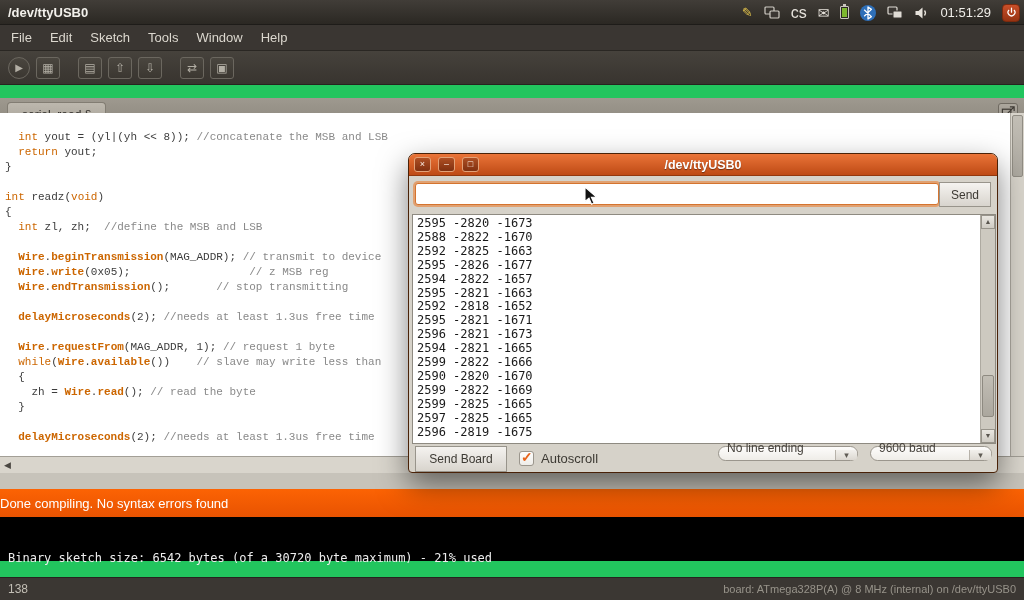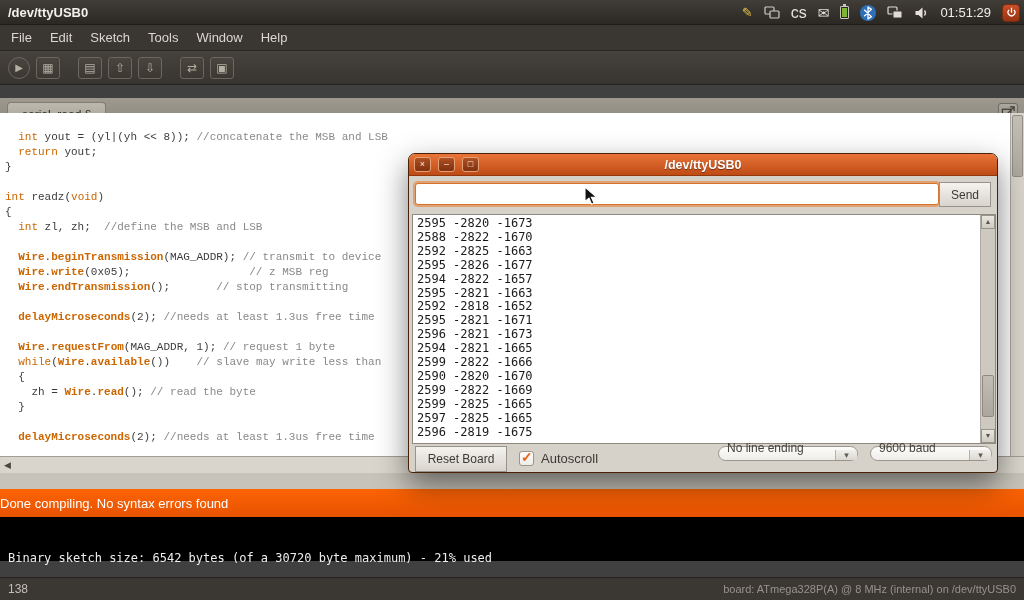--- a/index.html
+++ b/index.html
@@ -1,18 +1,18 @@
 <!DOCTYPE html>
 <html><head>
 <meta charset="utf-8">
 <style>
   * { margin:0; padding:0; box-sizing:border-box; }
   html,body { width:1024px; height:600px; }
   body { font-family:"Liberation Sans", sans-serif; }
-  #screen { position:relative; width:1024px; height:600px; background:#404040; overflow:hidden; }
+  #screen { position:relative; width:1024px; height:600px; background:#22c55e; overflow:hidden; }
 
   
   .panel { position:absolute; top:0; left:0; right:0; height:25px;
            background:linear-gradient(#413D38,#2B2823); color:#fff;
            display:flex; align-items:center; border-bottom:1px solid #1E1C19; }
   .panel-title { font-weight:bold; font-size:13px; margin-left:8px; color:#F3F1EC; }
   .tray { position:absolute; right:4px; top:0; height:25px; display:flex; align-items:center; gap:11px; }
   .tray-item { display:flex; align-items:center; justify-content:center; height:20px; color:#E6E2DB; font-size:13px; }
   .glyph-icon { font-size:13px; line-height:1; }
   .battery { width:9px; height:13px; border:1px solid #C9C5BE; border-radius:1px; position:relative; background:#2B2823; }
@@ -297,21 +297,21 @@
           <div class="serial-line">2596 -2819 -1675</div>
         </div>
       <div class="sm-scrollbar">
         <div class="sb-btn sb-up">▲</div>
         <div class="sb-thumb"></div>
         <div class="sb-btn sb-down">▼</div>
       </div>
     </div>
 
     <div class="sm-bottom">
-      <div class="sm-reset gtk-btn">Reset Board</div>
+      <div class="sm-reset gtk-btn">Send Board</div>
       <div class="sm-check checked">
         <span class="tick">✓</span>
       </div>
       <span class="sm-check-label">Autoscroll</span>
       <div class="combo combo-lineending">
         <span class="combo-text">No line ending</span>
         <span class="combo-arrow">▾</span>
       </div>
       <div class="combo combo-baud">
         <span class="combo-text">9600 baud</span>

